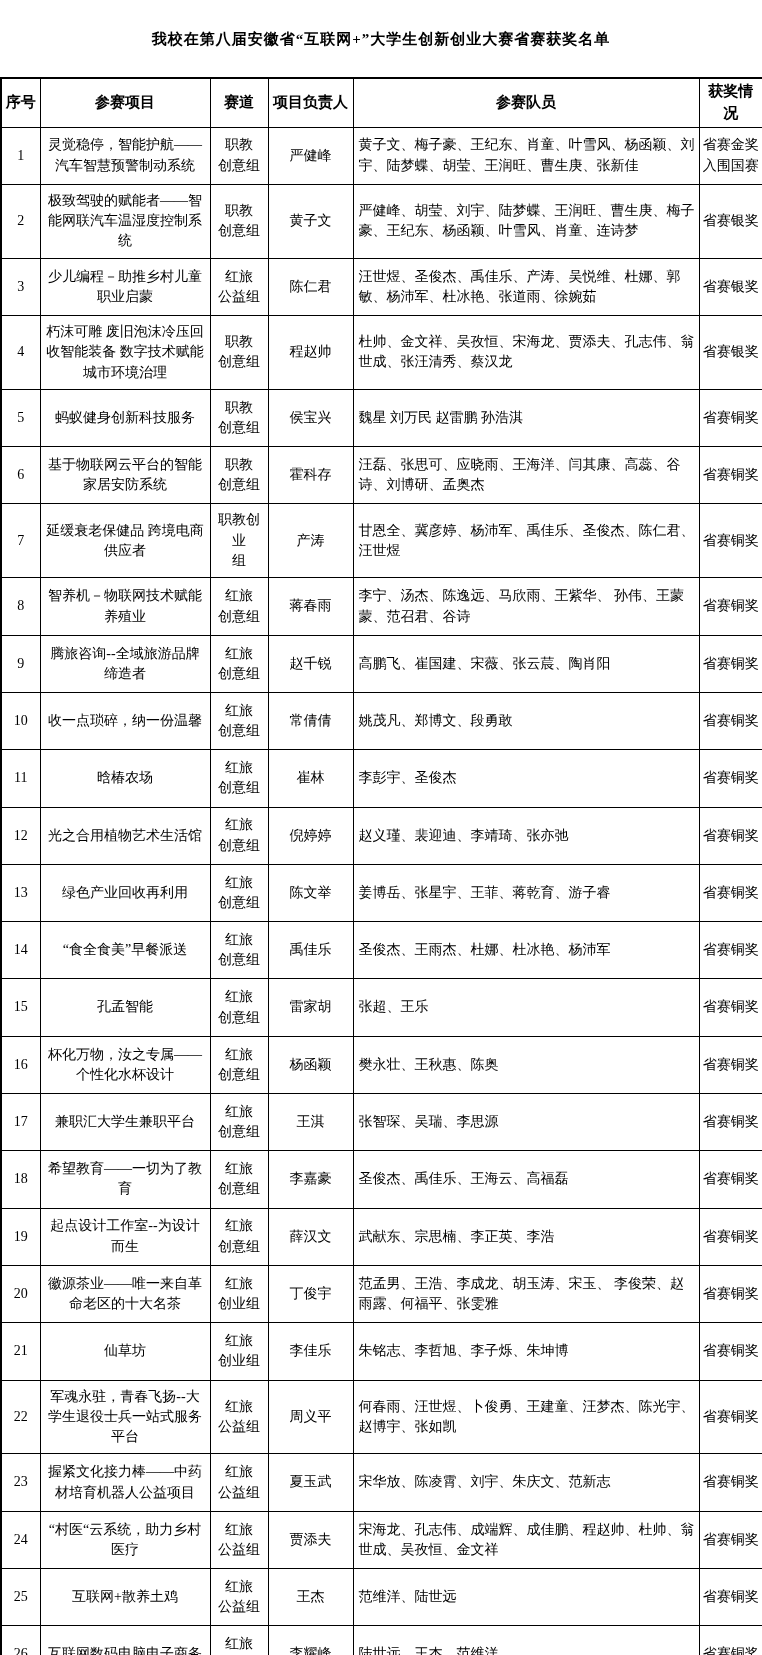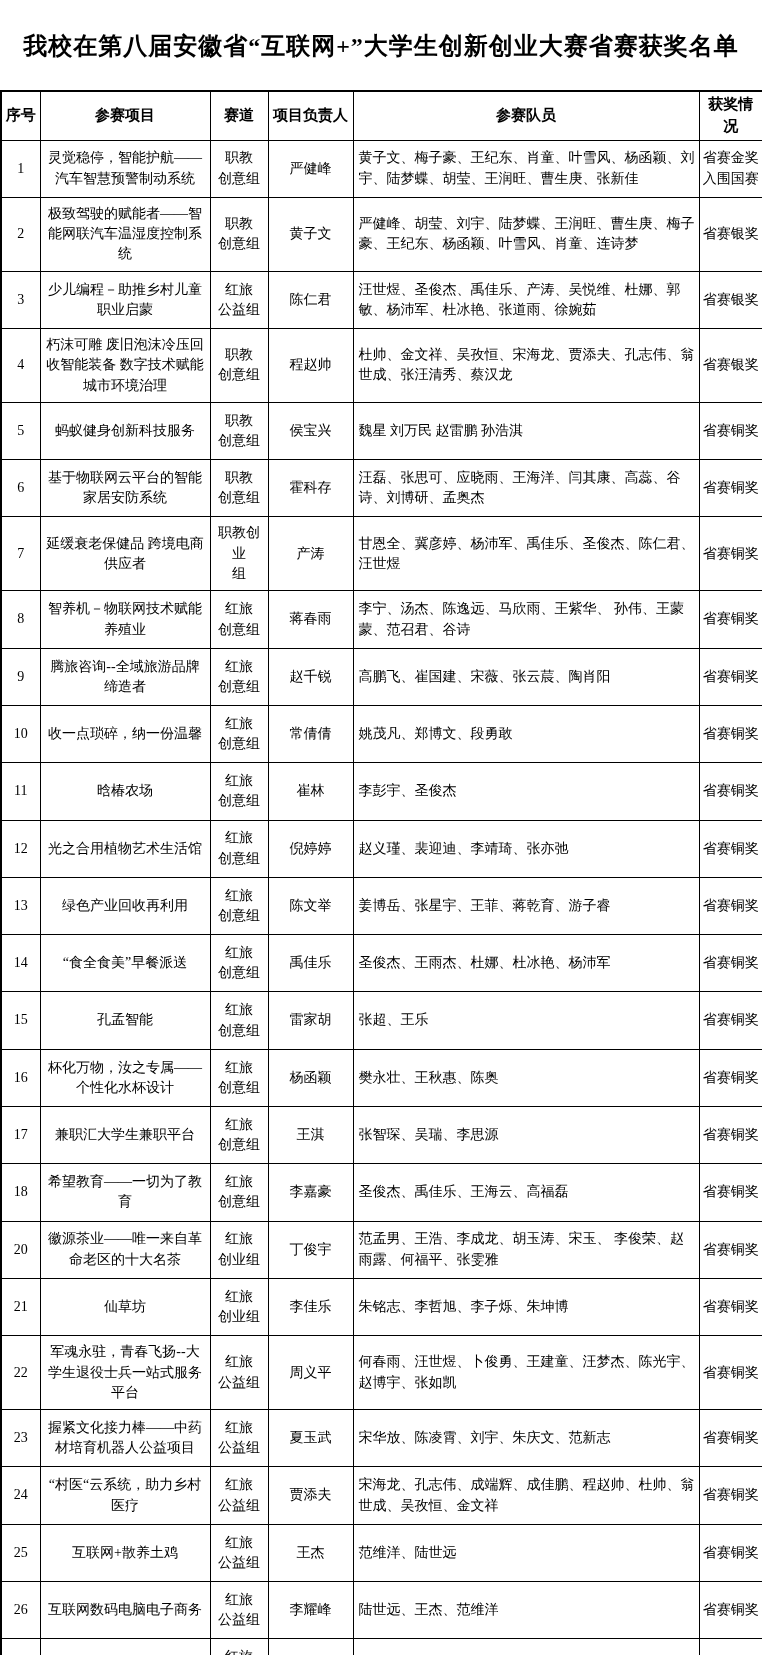--- a/index.html
+++ b/index.html
@@ -7,21 +7,21 @@
     background: #ffffff;
     font-family: "Liberation Serif", serif;
     color: #000000;
   }
   .page {
     width: 762px;
     margin: 0 auto;
     background: #ffffff;
   }
   .doc-title {
-    font-size: 24px;
+    font-size: 15px;
     font-weight: bold;
     text-align: center;
     padding: 30px 10px 28px 10px;
     letter-spacing: 1px;
   }
   table.award-table {
     width: 762px;
     border-collapse: collapse;
     table-layout: fixed;
     border: 2px solid #000;
@@ -233,20 +233,29 @@
         <tr>
     <td class="c-no">18</td>
     <td class="c-proj">希望教育——一切为了教育</td>
     <td class="c-track">红旅
 创意组</td>
     <td class="c-leader">李嘉豪</td>
     <td class="c-team">圣俊杰、禹佳乐、王海云、高福磊</td>
     <td class="c-award">省赛铜奖</td>
   </tr>
         <tr>
+    <td class="c-no">19</td>
+    <td class="c-proj">起点设计工作室--为设计而生</td>
+    <td class="c-track">红旅
+创意组</td>
+    <td class="c-leader">薛汉文</td>
+    <td class="c-team">武献东、宗思楠、李正英、李浩</td>
+    <td class="c-award">省赛铜奖</td>
+  </tr>
+        <tr>
     <td class="c-no">20</td>
     <td class="c-proj">徽源茶业——唯一来自革命老区的十大名茶</td>
     <td class="c-track">红旅
 创业组</td>
     <td class="c-leader">丁俊宇</td>
     <td class="c-team">范孟男、王浩、李成龙、胡玉涛、宋玉、 李俊荣、赵雨露、何福平、张雯雅</td>
     <td class="c-award">省赛铜奖</td>
   </tr>
         <tr>
     <td class="c-no">21</td>

